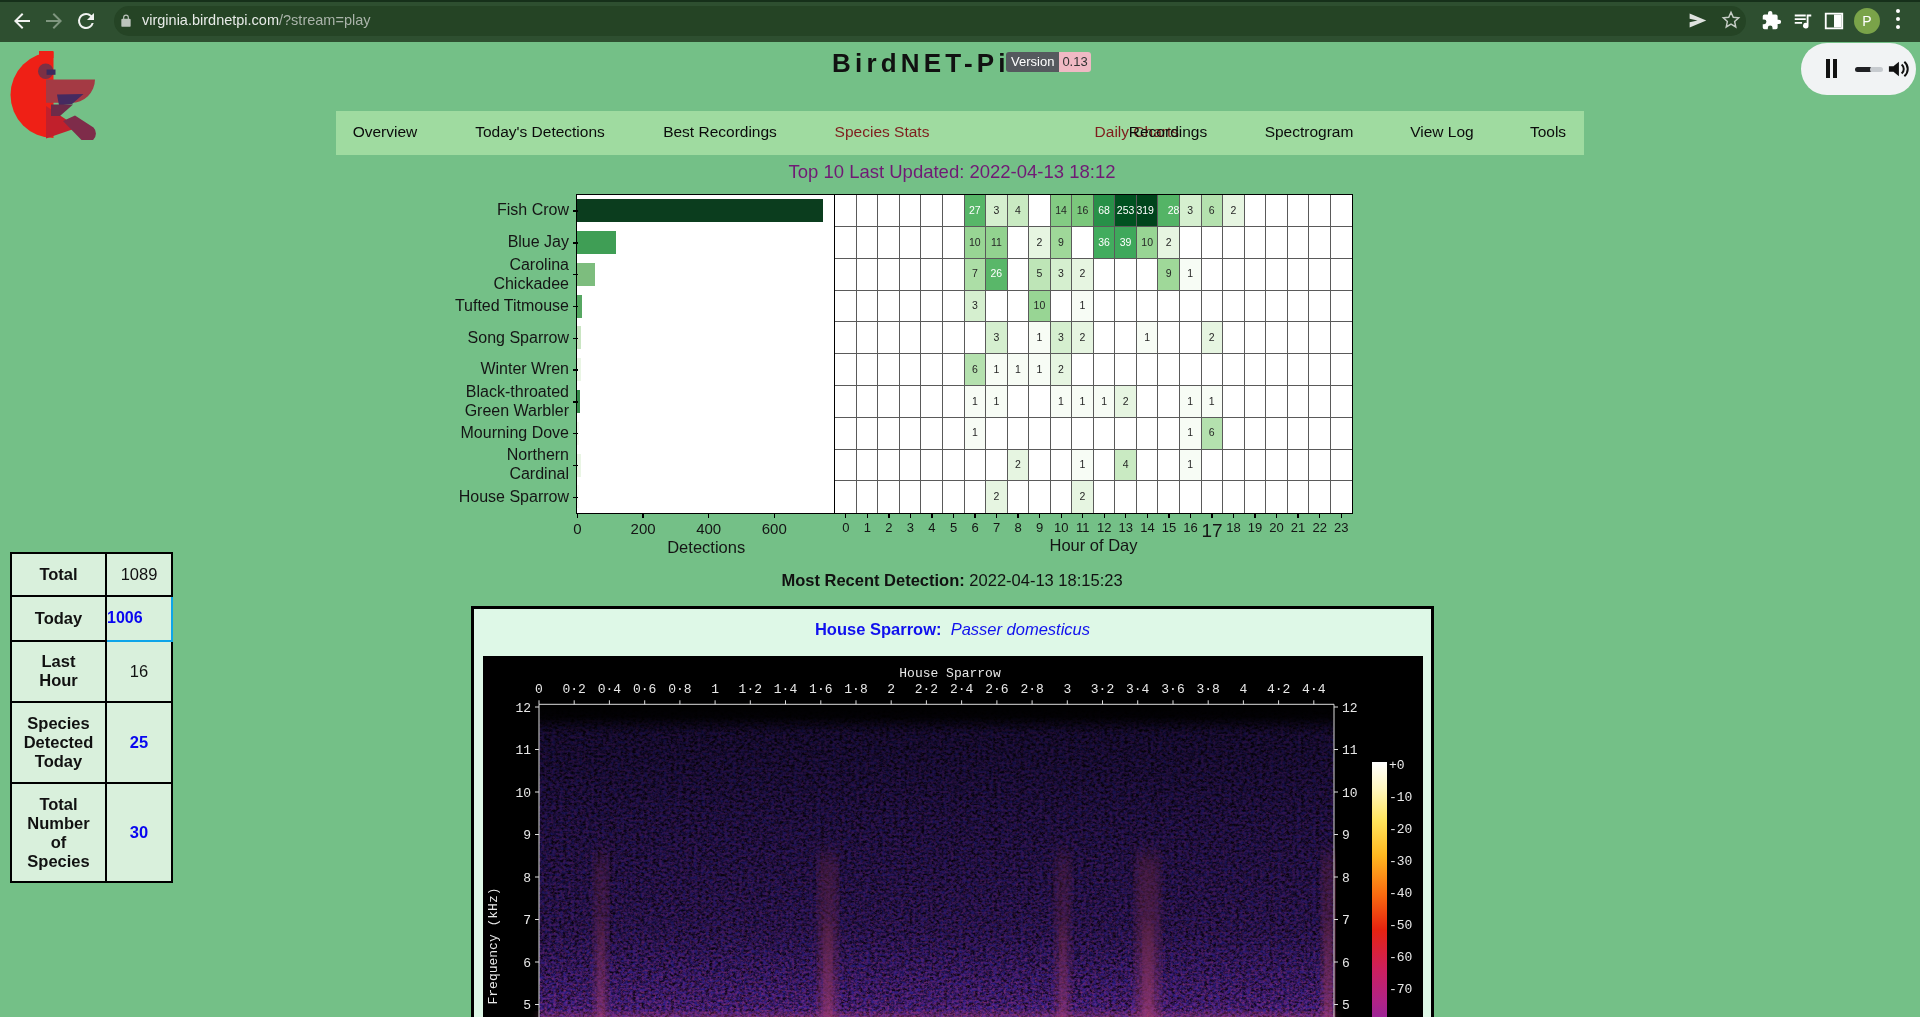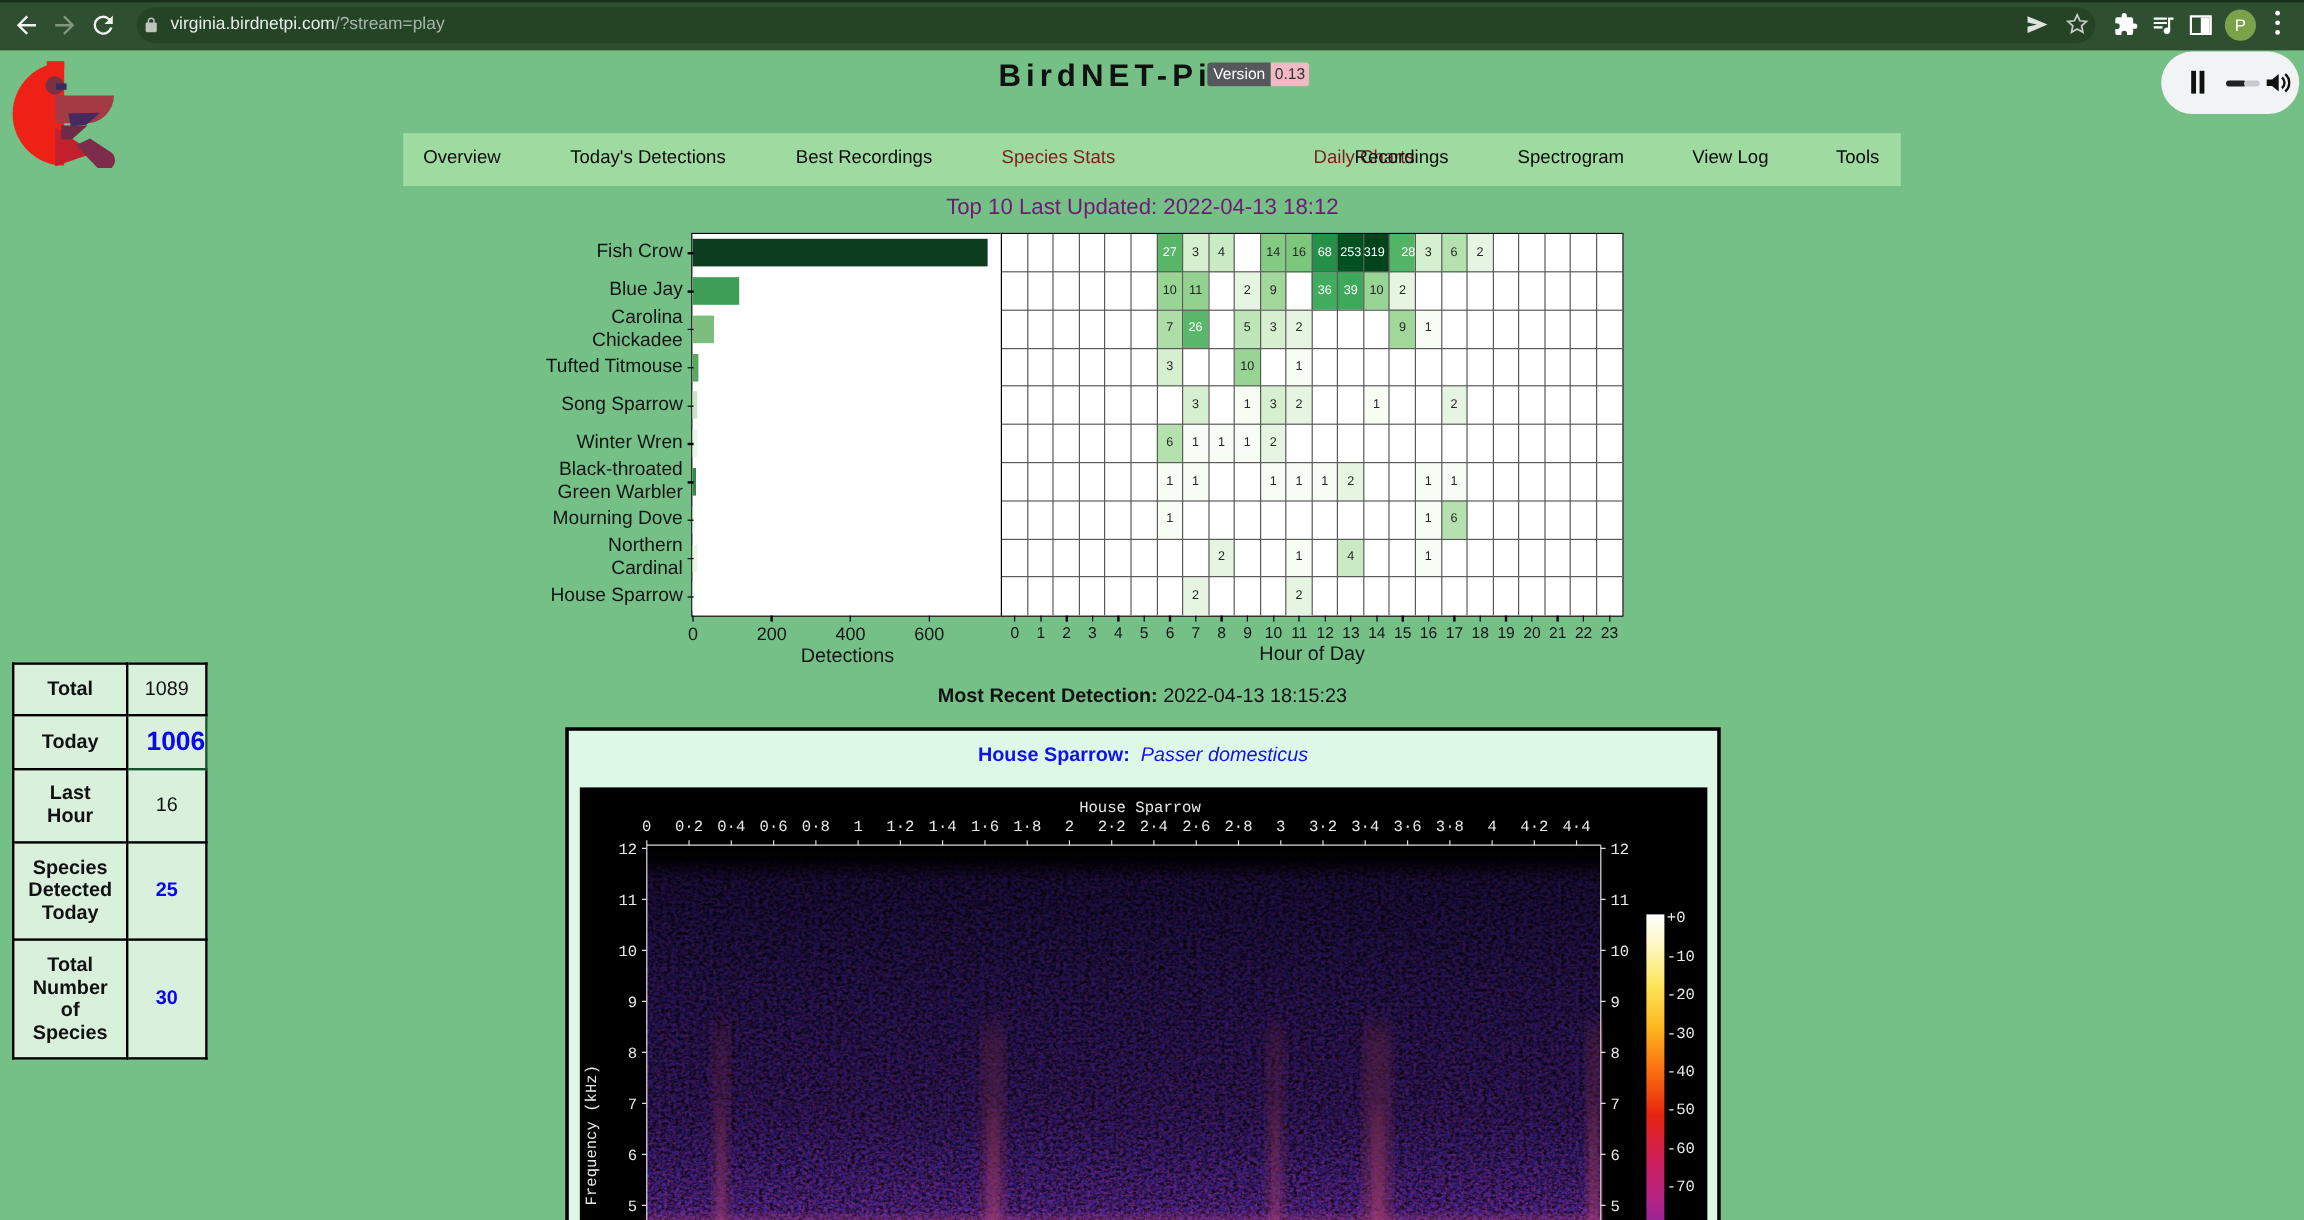--- a/index.html
+++ b/index.html
@@ -297,21 +297,21 @@
 <div class="abs ctr" style="left:1092.3px;top:520.0px;width:24px;font-size:13px;color:#151515">12</div>
 <div class="abs" style="left:1125.1px;top:513.0px;width:1.4px;height:4.5px;background:#000"></div>
 <div class="abs ctr" style="left:1113.8px;top:520.0px;width:24px;font-size:13px;color:#151515">13</div>
 <div class="abs" style="left:1146.7px;top:513.0px;width:1.4px;height:4.5px;background:#000"></div>
 <div class="abs ctr" style="left:1135.4px;top:520.0px;width:24px;font-size:13px;color:#151515">14</div>
 <div class="abs" style="left:1168.2px;top:513.0px;width:1.4px;height:4.5px;background:#000"></div>
 <div class="abs ctr" style="left:1156.9px;top:520.0px;width:24px;font-size:13px;color:#151515">15</div>
 <div class="abs" style="left:1189.7px;top:513.0px;width:1.4px;height:4.5px;background:#000"></div>
 <div class="abs ctr" style="left:1178.4px;top:520.0px;width:24px;font-size:13px;color:#151515">16</div>
 <div class="abs" style="left:1211.3px;top:513.0px;width:1.4px;height:4.5px;background:#000"></div>
-<div class="abs ctr" style="left:1200.0px;top:520.0px;width:24px;font-size:13px;color:#151515">17</div>
+<div class="abs ctr" style="left:1200.0px;top:520.0px;width:24px;font-size:19px;color:#151515">17</div>
 <div class="abs" style="left:1232.8px;top:513.0px;width:1.4px;height:4.5px;background:#000"></div>
 <div class="abs ctr" style="left:1221.5px;top:520.0px;width:24px;font-size:13px;color:#151515">18</div>
 <div class="abs" style="left:1254.4px;top:513.0px;width:1.4px;height:4.5px;background:#000"></div>
 <div class="abs ctr" style="left:1243.1px;top:520.0px;width:24px;font-size:13px;color:#151515">19</div>
 <div class="abs" style="left:1275.9px;top:513.0px;width:1.4px;height:4.5px;background:#000"></div>
 <div class="abs ctr" style="left:1264.6px;top:520.0px;width:24px;font-size:13px;color:#151515">20</div>
 <div class="abs" style="left:1297.4px;top:513.0px;width:1.4px;height:4.5px;background:#000"></div>
 <div class="abs ctr" style="left:1286.1px;top:520.0px;width:24px;font-size:13px;color:#151515">21</div>
 <div class="abs" style="left:1319.0px;top:513.0px;width:1.4px;height:4.5px;background:#000"></div>
 <div class="abs ctr" style="left:1307.7px;top:520.0px;width:24px;font-size:13px;color:#151515">22</div>
@@ -319,21 +319,21 @@
 <div class="abs ctr" style="left:1329.2px;top:520.0px;width:24px;font-size:13px;color:#151515">23</div>
 <div class="abs ctr" style="left:1013.5px;top:536px;width:160px;font-size:16.5px;color:#151515">Hour of Day</div>
 <table class="abs" style="left:10px;top:552px;width:163px;border-collapse:collapse;background:#d9f0dc">
 <tbody>
       <tr>
         <td style="border:2px solid #000;width:95px;height:43px;text-align:center;font-weight:bold;font-size:16.5px;line-height:19px;color:#111">Total</td>
         <td style="border:2px solid #000;text-align:center;font-size:16.5px;color:#111">1089</td>
       </tr>
 <tr>
         <td style="border:2px solid #000;width:95px;height:44.5px;text-align:center;font-weight:bold;font-size:16.5px;line-height:19px;color:#111">Today</td>
-        <td style="border:2px solid #14532d;text-align:right;font-size:22px;color:#0906f0;font-weight:bold">1006</td>
+        <td style="border:2px solid #0ea5e9;text-align:left;font-size:16px;color:#0906f0;font-weight:bold">1006</td>
       </tr>
 <tr>
         <td style="border:2px solid #000;width:95px;height:61.5px;text-align:center;font-weight:bold;font-size:16.5px;line-height:19px;color:#111">Last<br>Hour</td>
         <td style="border:2px solid #000;text-align:center;font-size:16.5px;color:#111">16</td>
       </tr>
 <tr>
         <td style="border:2px solid #000;width:95px;height:81px;text-align:center;font-weight:bold;font-size:16.5px;line-height:19px;color:#111">Species<br>Detected<br>Today</td>
         <td style="border:2px solid #000;text-align:center;font-size:16.5px;color:#0906f0;font-weight:bold">25</td>
       </tr>
 <tr>

